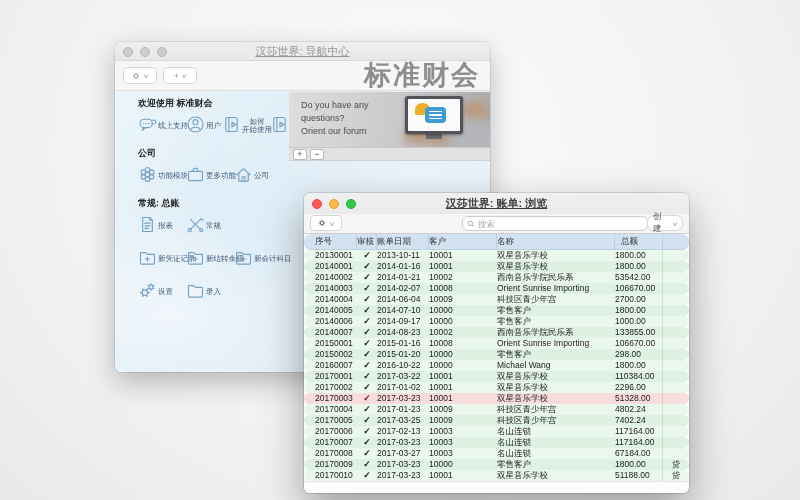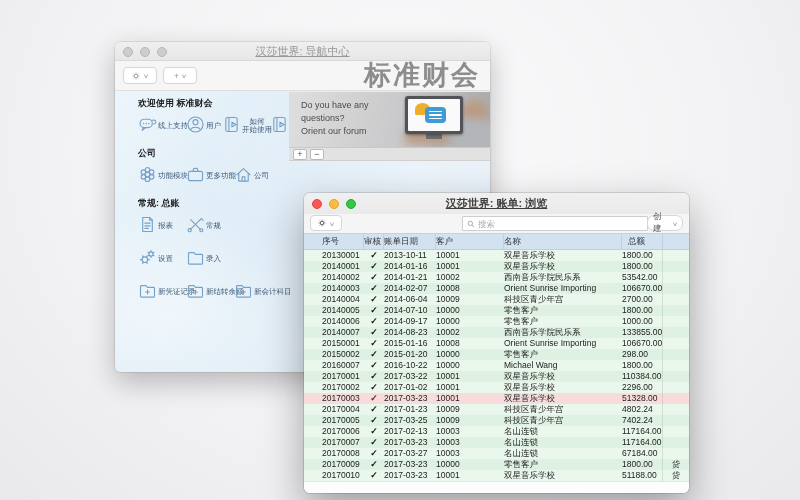--- a/index.html
+++ b/index.html
@@ -68,28 +68,28 @@
   
   #front-win { left:304px; top:155px; width:385px; height:300px;
     box-shadow:0 16px 42px rgba(0,0,0,.35), 0 0 0 1px rgba(0,0,0,.12);margin-top:38px; }
   #front-win .titlebar { height:21px; background:linear-gradient(#f0f0f0,#eaeaea); }
   #front-win .tl-dots { top:6px; }
   #front-win .title-text { color:#3e3e3e; line-height:21px; font-weight:bold; }
   #front-toolbar { height:20px; background:#f5f5f6; border-bottom:1px solid #cfcfd0; position:relative; }
   #front-toolbar .tb-btn { top:1px; height:16px; color:#5a5a5a; }
   #gear-btn2 { left:6px; width:32px; }
   #search-wrap { position:absolute; left:158px; top:2px; width:186px; height:15px; background:#fff;
-    border:1px solid #cecece; border-radius:1px; display:flex; align-items:center; padding:0 4px; gap:3px; }
+    border:1px solid #cecece; border-radius:6px; display:flex; align-items:center; padding:0 4px; gap:3px; }
   #search-wrap svg { flex:none; }
   #search-input { border:none; outline:none; width:100%; font-size:8.5px; color:#333;
     font-family:"Liberation Sans", sans-serif; background:transparent; }
   #search-input::placeholder { color:#ababab; }
   #create-btn { right:6px; width:36px; font-size:8.5px; color:#333;border-radius:7px; }
   
-  .grid { display:grid; grid-template-columns:42px 20px 52px 68px 118px 1fr 26px; padding-left:18px; }
+  .grid { display:grid; grid-template-columns:42px 20px 52px 68px 118px 1fr 26px; padding-left:11px;border-radius:7px; }
   #thead { position:absolute; top:41px; left:0; right:0; height:16px; background:#d2e2f1;
     border-bottom:1px solid #bcd0e2; font-size:8.5px; color:#333; line-height:15px; }
   #thead .hc { border-right:1px solid rgba(120,150,180,.22); overflow:hidden; white-space:nowrap; }
   #thead .hc:last-child { border-right:none; }
   #thead .h-total { padding-left:6px; }
   #tbody { position:absolute; top:57px; left:0; right:0; }
   .trow { height:11px; line-height:11px; font-size:8.5px; color:#1c1c1c; }
   .trow:nth-child(odd)  { background:#eaf7ec; }
   .trow:nth-child(even) { background:#def1e2; }
   .trow.hl { background:#f8dcdc; }
@@ -218,55 +218,55 @@
                   <circle cx="18.6" cy="18.6" r="1.7" fill="none" stroke="currentColor" stroke-width="1.3" stroke-linecap="round" stroke-linejoin="round"></circle>
                   <path d="M16.5 7.5l2-2.2m0 0l2.2 2m-2.2-2L6.2 17.6" fill="none" stroke="currentColor" stroke-width="1.3" stroke-linecap="round" stroke-linejoin="round"></path>
                   <circle cx="5.4" cy="18.5" r="1.8" fill="none" stroke="currentColor" stroke-width="1.3" stroke-linecap="round" stroke-linejoin="round"></circle>
                 </svg></span>
               <span class="nav-lb">常规</span>
             </div>
           </div>
           <div class="nav-row">
             <div class="nav-item">
               <span class="nav-ic"><svg width="21" height="21" viewBox="0 0 24 24">
+                  <path d="M4 18.5v-11a1 1 0 011-1h5.2l1.8 2h7.2a.8.8 0 01.8.8v9.2a1 1 0 01-1 1H5a1 1 0 01-1-1z" fill="none" stroke="currentColor" stroke-width="1.3" stroke-linecap="round" stroke-linejoin="round"></path>
+                  <path d="M12 11.5v4.4M9.8 13.7h4.4" fill="none" stroke="currentColor" stroke-width="1.3" stroke-linecap="round" stroke-linejoin="round"></path>
+                </svg></span>
+              <span class="nav-lb">新凭证记录</span>
+            </div>
+            <div class="nav-item">
+              <span class="nav-ic"><svg width="21" height="21" viewBox="0 0 24 24">
+                  <path d="M4 18.5v-11a1 1 0 011-1h5.2l1.8 2h7.2a.8.8 0 01.8.8v9.2a1 1 0 01-1 1H5a1 1 0 01-1-1z" fill="none" stroke="currentColor" stroke-width="1.3" stroke-linecap="round" stroke-linejoin="round"></path>
+                  <path d="M12 11.5v4.4M9.8 13.7h4.4" fill="none" stroke="currentColor" stroke-width="1.3" stroke-linecap="round" stroke-linejoin="round"></path>
+                </svg></span>
+              <span class="nav-lb">新结转余额</span>
+            </div>
+            <div class="nav-item">
+              <span class="nav-ic"><svg width="21" height="21" viewBox="0 0 24 24">
+                  <path d="M4 18.5v-11a1 1 0 011-1h5.2l1.8 2h7.2a.8.8 0 01.8.8v9.2a1 1 0 01-1 1H5a1 1 0 01-1-1z" fill="none" stroke="currentColor" stroke-width="1.3" stroke-linecap="round" stroke-linejoin="round"></path>
+                  <path d="M12 11.5v4.4M9.8 13.7h4.4" fill="none" stroke="currentColor" stroke-width="1.3" stroke-linecap="round" stroke-linejoin="round"></path>
+                </svg></span>
+              <span class="nav-lb">新会计科目</span>
+            </div>
+          </div>
+          <div class="nav-row">
+            <div class="nav-item">
+              <span class="nav-ic"><svg width="21" height="21" viewBox="0 0 24 24">
                   <circle cx="9" cy="14.5" r="3.2" fill="none" stroke="currentColor" stroke-width="1.3" stroke-linecap="round" stroke-linejoin="round"></circle>
                   <path d="M12.4 14.5h1.7M10.7 17.4l.9 1.5M7.3 17.4l-.9 1.5M5.6 14.5H3.9M7.3 11.6l-.9-1.5M10.7 11.6l.9-1.5" fill="none" stroke="currentColor" stroke-width="1.3" stroke-linecap="round" stroke-linejoin="round"></path>
                   <circle cx="16" cy="8" r="2.4" fill="none" stroke="currentColor" stroke-width="1.3" stroke-linecap="round" stroke-linejoin="round"></circle>
                   <path d="M16 10.5v1.4M18.2 9.3l1.2.7M13.8 9.3l-1.2.7M13.8 6.7l-1.2-.7M16 5.5V4.1M18.2 6.7l1.2-.7" fill="none" stroke="currentColor" stroke-width="1.3" stroke-linecap="round" stroke-linejoin="round"></path>
                 </svg></span>
               <span class="nav-lb">设置</span>
             </div>
             <div class="nav-item">
               <span class="nav-ic"><svg width="21" height="21" viewBox="0 0 24 24">
                   <path d="M4 18.5v-11a1 1 0 011-1h5.2l1.8 2h7.2a.8.8 0 01.8.8v9.2a1 1 0 01-1 1H5a1 1 0 01-1-1z" fill="none" stroke="currentColor" stroke-width="1.3" stroke-linecap="round" stroke-linejoin="round"></path>
                 </svg></span>
               <span class="nav-lb">录入</span>
-            </div>
-          </div>
-          <div class="nav-row">
-            <div class="nav-item">
-              <span class="nav-ic"><svg width="21" height="21" viewBox="0 0 24 24">
-                  <path d="M4 18.5v-11a1 1 0 011-1h5.2l1.8 2h7.2a.8.8 0 01.8.8v9.2a1 1 0 01-1 1H5a1 1 0 01-1-1z" fill="none" stroke="currentColor" stroke-width="1.3" stroke-linecap="round" stroke-linejoin="round"></path>
-                  <path d="M12 11.5v4.4M9.8 13.7h4.4" fill="none" stroke="currentColor" stroke-width="1.3" stroke-linecap="round" stroke-linejoin="round"></path>
-                </svg></span>
-              <span class="nav-lb">新凭证记录</span>
-            </div>
-            <div class="nav-item">
-              <span class="nav-ic"><svg width="21" height="21" viewBox="0 0 24 24">
-                  <path d="M4 18.5v-11a1 1 0 011-1h5.2l1.8 2h7.2a.8.8 0 01.8.8v9.2a1 1 0 01-1 1H5a1 1 0 01-1-1z" fill="none" stroke="currentColor" stroke-width="1.3" stroke-linecap="round" stroke-linejoin="round"></path>
-                  <path d="M12 11.5v4.4M9.8 13.7h4.4" fill="none" stroke="currentColor" stroke-width="1.3" stroke-linecap="round" stroke-linejoin="round"></path>
-                </svg></span>
-              <span class="nav-lb">新结转余额</span>
-            </div>
-            <div class="nav-item">
-              <span class="nav-ic"><svg width="21" height="21" viewBox="0 0 24 24">
-                  <path d="M4 18.5v-11a1 1 0 011-1h5.2l1.8 2h7.2a.8.8 0 01.8.8v9.2a1 1 0 01-1 1H5a1 1 0 01-1-1z" fill="none" stroke="currentColor" stroke-width="1.3" stroke-linecap="round" stroke-linejoin="round"></path>
-                  <path d="M12 11.5v4.4M9.8 13.7h4.4" fill="none" stroke="currentColor" stroke-width="1.3" stroke-linecap="round" stroke-linejoin="round"></path>
-                </svg></span>
-              <span class="nav-lb">新会计科目</span>
             </div>
           </div>
         </section>
       </div>
     <div id="banner">
       <div id="banner-text">
           <div>Do you have any</div>
           <div>questions?</div>
           <div>Orient our forum</div>
         </div>

